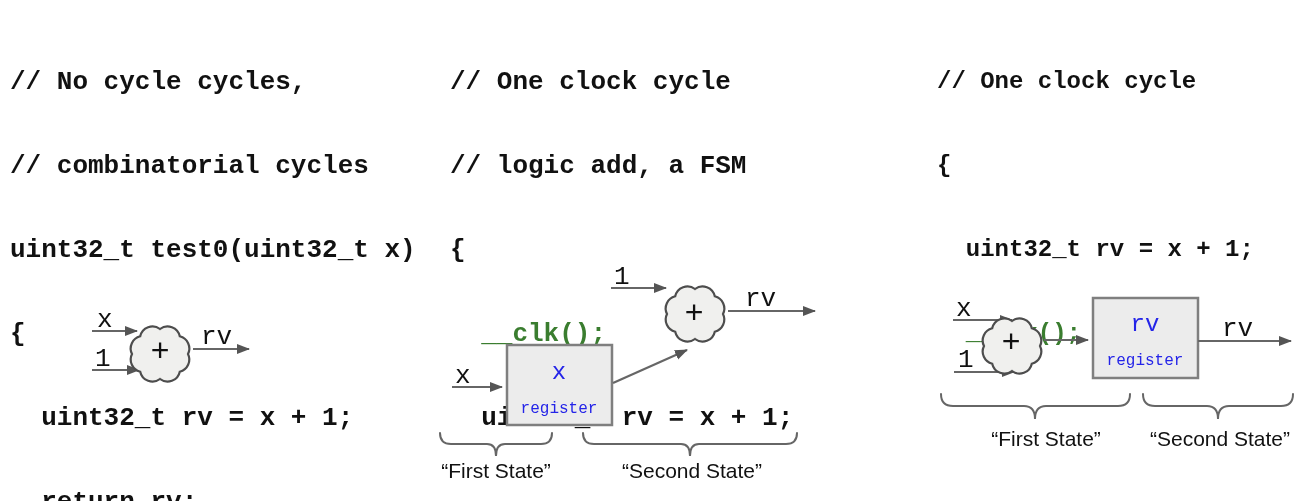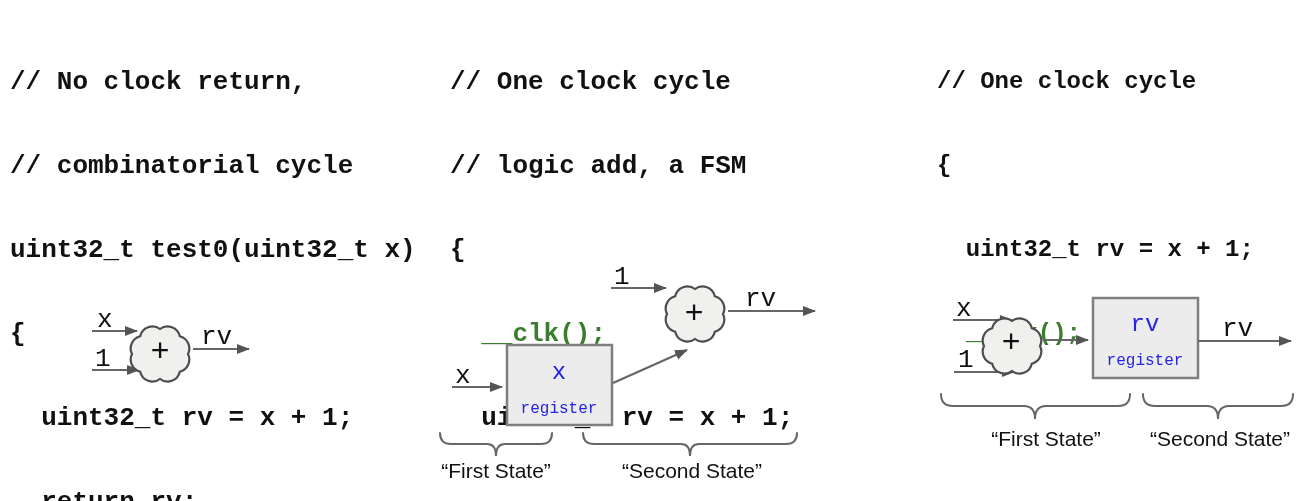--- a/index.html
+++ b/index.html
@@ -33,22 +33,22 @@
   .state-lbl{ font-family:"Liberation Sans",sans-serif; font-size:21px; fill:#111111; text-anchor:middle; }
   .wire  { stroke:#666666; stroke-width:2.2; fill:none; }
   .cloud { fill:#f0f0ee; stroke:#4d4d4d; stroke-width:2.2; }
   .regbox{ fill:#ececec; stroke:#7f7f7f; stroke-width:2.5; }
   .brace { stroke:#666666; stroke-width:2; fill:none; stroke-linecap:round; }
 </style>
 </head>
 <body>
 
 <div id="code0" class="code-block">
-  <div class="ln">// No clock return,</div>
-  <div class="ln">// combinatorial cycle</div>
+  <div class="ln">// No cycle cycles,</div>
+  <div class="ln">// combinatorial cycles</div>
   <div class="ln">uint32_t test0(uint32_t x)</div>
   <div class="ln">{</div>
   <div class="ln">  uint32_t rv = x + 1;</div>
   <div class="ln">  return rv;</div>
   
 </div>
 
 <div id="code1" class="code-block">
   <div class="ln">// One clock cycle</div>
   <div class="ln">// logic add, a FSM</div>

